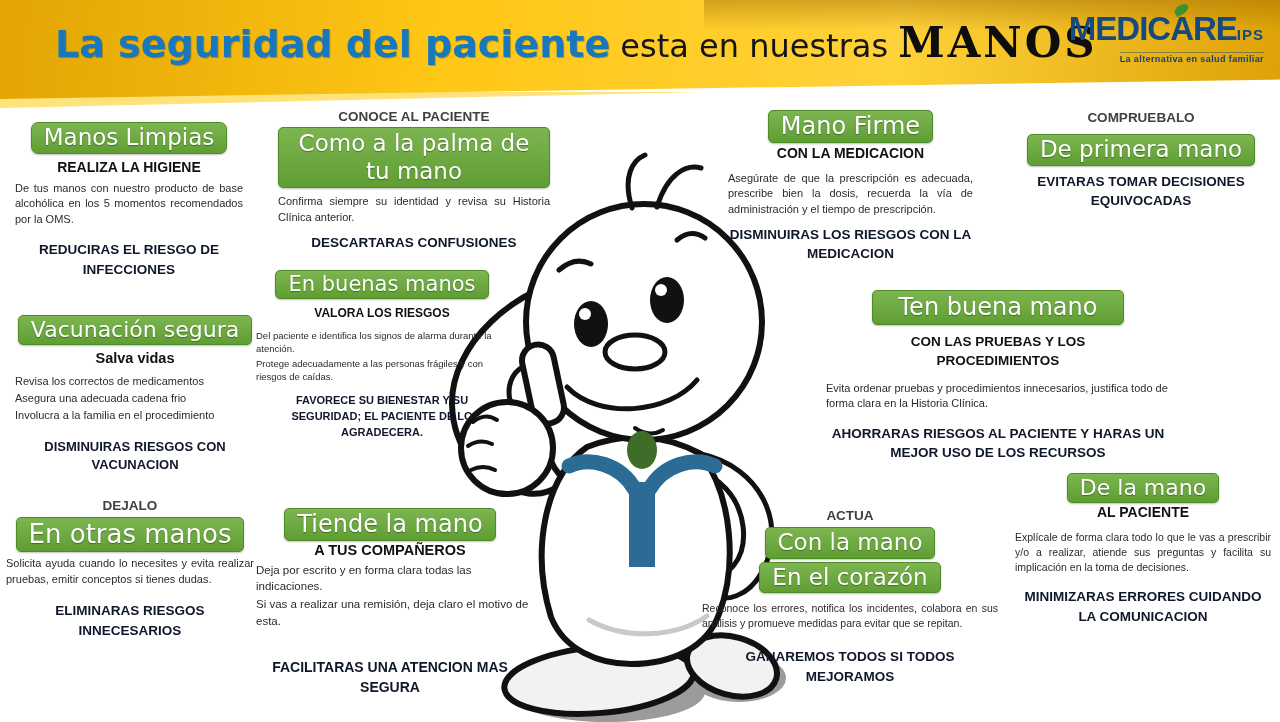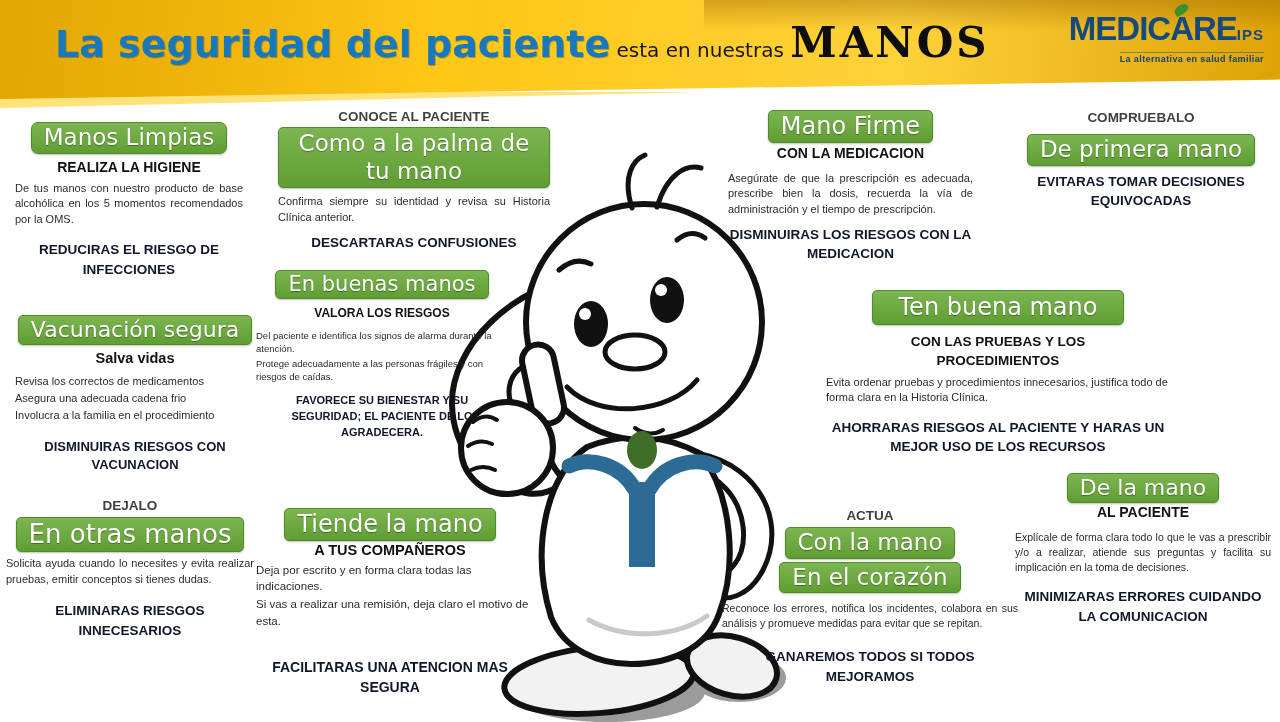--- a/index.html
+++ b/index.html
@@ -10,21 +10,21 @@
   .band{position:absolute;top:0;left:0;width:1280px;height:102px;
         background:linear-gradient(96deg,#e2a503 0%,#ffc716 35%,#ffd23a 70%,#dda206 100%);
         clip-path:polygon(0 0,100% 0,100% 78%,0 97%);z-index:3;}
   .band::before{content:"";position:absolute;top:0;right:0;width:45%;height:30%;
         background:linear-gradient(180deg,rgba(150,95,0,.40),rgba(150,95,0,0));}
   .band-fold{position:absolute;top:92px;left:0;width:700px;height:16px;background:#ffe37a;
         clip-path:polygon(0 0,100% 0,0 100%);z-index:2;}
   .title{position:absolute;left:55px;top:18px;margin:0;white-space:nowrap;font-weight:700;}
   .t-blue{color:#1878be;font-size:38px;font-family:"DejaVu Sans",sans-serif;font-weight:700;
           text-shadow:1px 1px 0 rgba(0,0,0,.25);}
-  .t-black{color:#151515;font-size:20px;font-family:"DejaVu Sans",sans-serif;font-weight:400;}
+  .t-black{color:#151515;font-size:32px;font-family:"DejaVu Sans",sans-serif;font-weight:400;}
   .t-manos{color:#0d0d0d;font-size:42px;font-family:"DejaVu Serif",serif;font-weight:700;
            letter-spacing:3px;}
   .logo{position:absolute;right:16px;top:10px;text-align:right;color:#164a7c;z-index:4;}
   .logo-row{position:relative;display:inline-block;}
   .logo-word{font-size:33px;font-weight:700;letter-spacing:-1px;color:#164a7c;}
   .logo-ips{font-size:15px;font-weight:700;letter-spacing:1px;vertical-align:baseline;}
   .leaf{position:absolute;top:-5px;left:54%;width:15px;height:9px;background:#3f8f2f;
         border-radius:60% 60% 60% 0;transform:rotate(-30deg);}
   .logo-tag{font-size:9px;font-weight:700;color:#17406b;margin-top:-2px;letter-spacing:.4px;
         border-top:1px solid rgba(23,64,107,.45);display:inline-block;padding-top:1px;}
@@ -103,40 +103,40 @@
     <h3 class="sub" style="font-size:14.5px;">Salva vidas</h3>
     <p class="body left" style="margin-top:7px;margin-bottom:0;line-height:1.55;">Revisa los correctos de medicamentos</p>
     <p class="body left" style="margin-top:0;line-height:1.55;">Asegura una adecuada cadena frio</p>
     <p class="body left" style="margin-top:0;line-height:1.55;">Involucra a la familia en el procedimiento</p>
     <h4 class="result" style="font-size:13px;">DISMINUIRAS RIESGOS CON VACUNACION</h4>
   </section>
 
   <section class="sec" style="left:826px;top:290px;width:344px;">
     <div class="gbox" style="font-size:24px;padding:2px 26px;">Ten buena mano</div>
     <h3 class="sub" style="font-size:13.5px;margin:8px auto 0;width:65%;line-height:1.4;">CON LAS PRUEBAS Y LOS PROCEDIMIENTOS</h3>
-    <p class="body left" style="margin-top:4px;">Evita ordenar pruebas y procedimientos innecesarios, justifica todo de forma clara en la Historia Clínica.</p>
+    <p class="body left" style="margin-top:10px;">Evita ordenar pruebas y procedimientos innecesarios, justifica todo de forma clara en la Historia Clínica.</p>
     <h4 class="result" style="margin-top:12px;">AHORRARAS RIESGOS AL PACIENTE Y HARAS UN MEJOR USO DE LOS RECURSOS</h4>
   </section>
 
   <section class="sec" style="left:6px;top:498px;width:248px;">
     <h3 class="kick">DEJALO</h3>
     <div class="gbox" style="font-size:26px;margin-top:1px;">En otras manos</div>
     <p class="body just" style="margin-top:4px;">Solicita ayuda cuando lo necesites y evita realizar pruebas, emitir conceptos si tienes dudas.</p>
     <h4 class="result" style="margin-top:14px;">ELIMINARAS RIESGOS INNECESARIOS</h4>
   </section>
 
   <section class="sec" style="left:248px;top:508px;width:284px;">
     <div class="gbox" style="font-size:24px;">Tiende la mano</div>
     <h3 class="sub" style="font-size:14.5px;margin-top:1px;">A TUS COMPAÑEROS</h3>
     <p class="body left" style="font-size:11.5px;margin:4px 0 0 8px;">Deja por escrito y en forma clara todas las indicaciones.</p>
     <p class="body left" style="font-size:11.5px;margin:2px 0 0 8px;">Si vas a realizar una remisión, deja claro el motivo de esta.</p>
     <h4 class="result" style="font-size:14px;margin-top:28px;">FACILITARAS UNA ATENCION MAS SEGURA</h4>
   </section>
 
-  <section class="sec" style="left:722px;top:508px;width:296px;">
+  <section class="sec" style="left:702px;top:508px;width:296px;">
     <h3 class="kick">ACTUA</h3>
     <div class="gbox" style="font-size:23px;margin-top:1px;">Con la mano</div><br>
     <div class="gbox" style="font-size:23px;margin-top:3px;text-align:center;">En el corazón</div>
     <p class="body just" style="font-size:10.5px;margin-top:8px;">Reconoce los errores, notifica los incidentes, colabora en sus análisis y promueve medidas para evitar que se repitan.</p>
     <h4 class="result" style="margin-top:16px;">GANAREMOS TODOS SI TODOS MEJORAMOS</h4>
   </section>
 
   <section class="sec" style="left:1015px;top:473px;width:256px;">
     <div class="gbox" style="font-size:22px;">De la mano</div>
     <h3 class="sub" style="margin-top:1px;">AL PACIENTE</h3>

